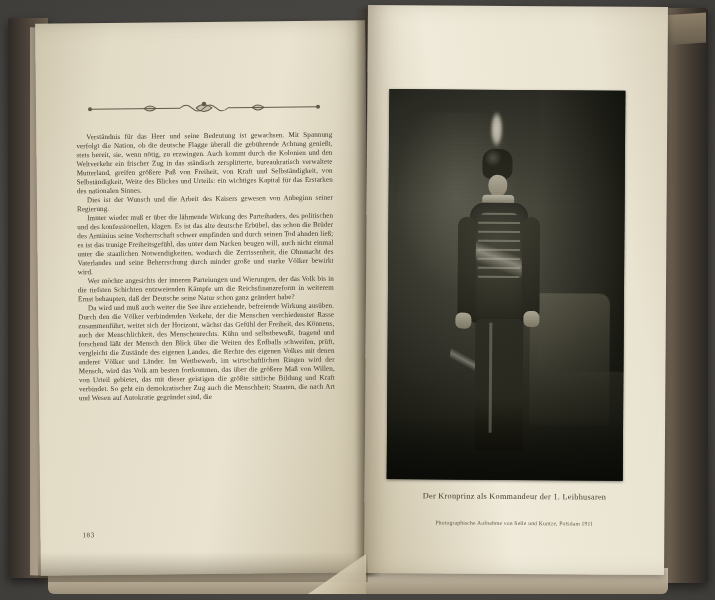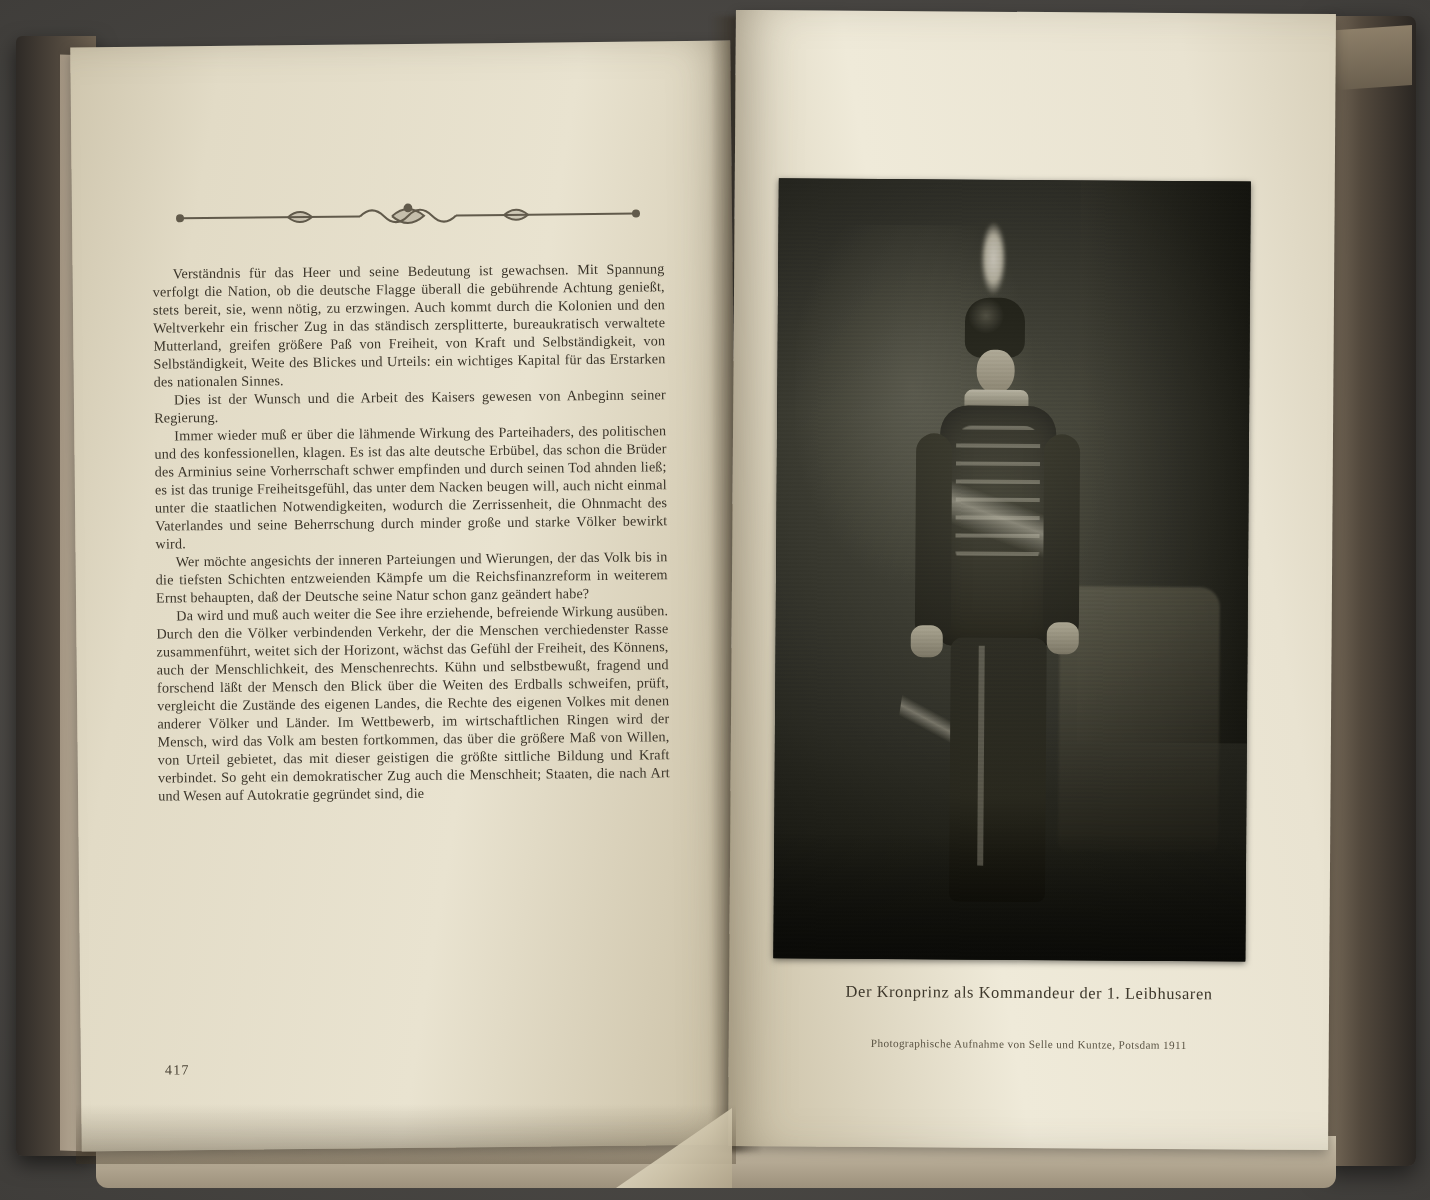--- a/index.html
+++ b/index.html
@@ -358,21 +358,21 @@
         </div>
 
         <div class="body-text">
           <p class="first">Verständnis für das Heer und seine Bedeutung ist gewachsen. Mit Spannung verfolgt die Nation, ob die deutsche Flagge überall die gebührende Achtung genießt, stets bereit, sie, wenn nötig, zu erzwingen. Auch kommt durch die Kolonien und den Weltverkehr ein frischer Zug in das ständisch zersplitterte, bureaukratisch verwaltete Mutterland, greifen größere Paß von Freiheit, von Kraft und Selbständigkeit, von Selbständigkeit, Weite des Blickes und Urteils: ein wichtiges Kapital für das Erstarken des nationalen Sinnes.</p>
           <p>Dies ist der Wunsch und die Arbeit des Kaisers gewesen von Anbeginn seiner Regierung.</p>
           <p>Immer wieder muß er über die lähmende Wirkung des Parteihaders, des politischen und des konfessionellen, klagen. Es ist das alte deutsche Erbübel, das schon die Brüder des Arminius seine Vorherrschaft schwer empfinden und durch seinen Tod ahnden ließ; es ist das trunige Freiheitsgefühl, das unter dem Nacken beugen will, auch nicht einmal unter die staatlichen Notwendigkeiten, wodurch die Zerrissenheit, die Ohnmacht des Vaterlandes und seine Beherrschung durch minder große und starke Völker bewirkt wird.</p>
           <p>Wer möchte angesichts der inneren Parteiungen und Wierungen, der das Volk bis in die tiefsten Schichten entzweienden Kämpfe um die Reichsfinanzreform in weiterem Ernst behaupten, daß der Deutsche seine Natur schon ganz geändert habe?</p>
           <p>Da wird und muß auch weiter die See ihre erziehende, befreiende Wirkung ausüben. Durch den die Völker verbindenden Verkehr, der die Menschen verchiedenster Rasse zusammenführt, weitet sich der Horizont, wächst das Gefühl der Freiheit, des Könnens, auch der Menschlichkeit, des Menschenrechts. Kühn und selbstbewußt, fragend und forschend läßt der Mensch den Blick über die Weiten des Erdballs schweifen, prüft, vergleicht die Zustände des eigenen Landes, die Rechte des eigenen Volkes mit denen anderer Völker und Länder. Im Wettbewerb, im wirtschaftlichen Ringen wird der Mensch, wird das Volk am besten fortkommen, das über die größere Maß von Willen, von Urteil gebietet, das mit dieser geistigen die größte sittliche Bildung und Kraft verbindet. So geht ein demokratischer Zug auch die Menschheit; Staaten, die nach Art und Wesen auf Autokratie gegründet sind, die</p>
         </div>
 
-        <div class="folio">417</div>
+        <div class="folio">183</div>
       </div>
     </div>
 
     <div class="gutter"></div>
 
     <div class="page-right">
 
       <div class="plate-wrap">
         <div class="plate">
           <div class="bg-wall"></div>

